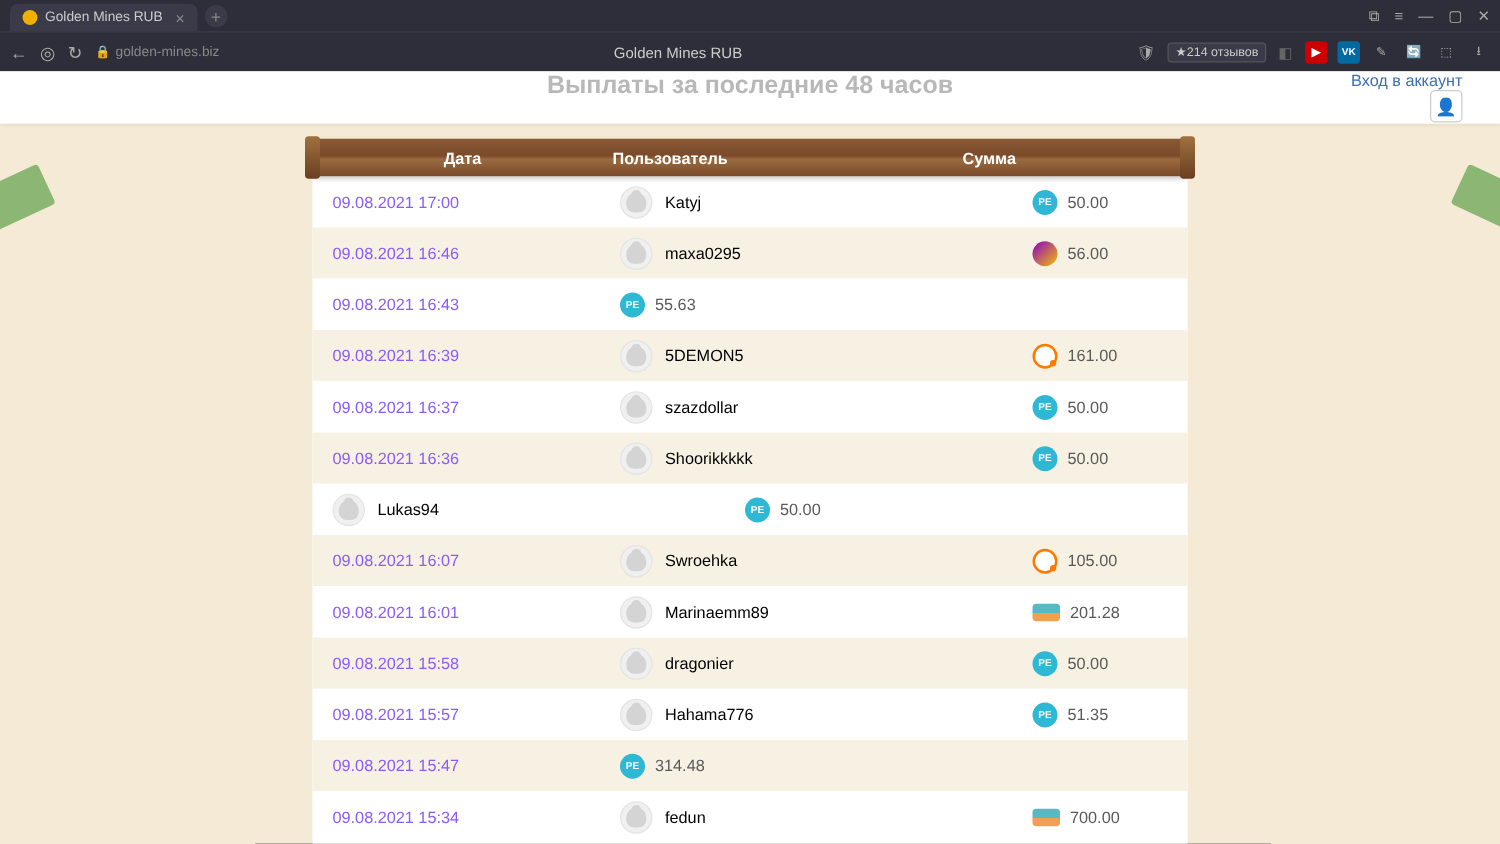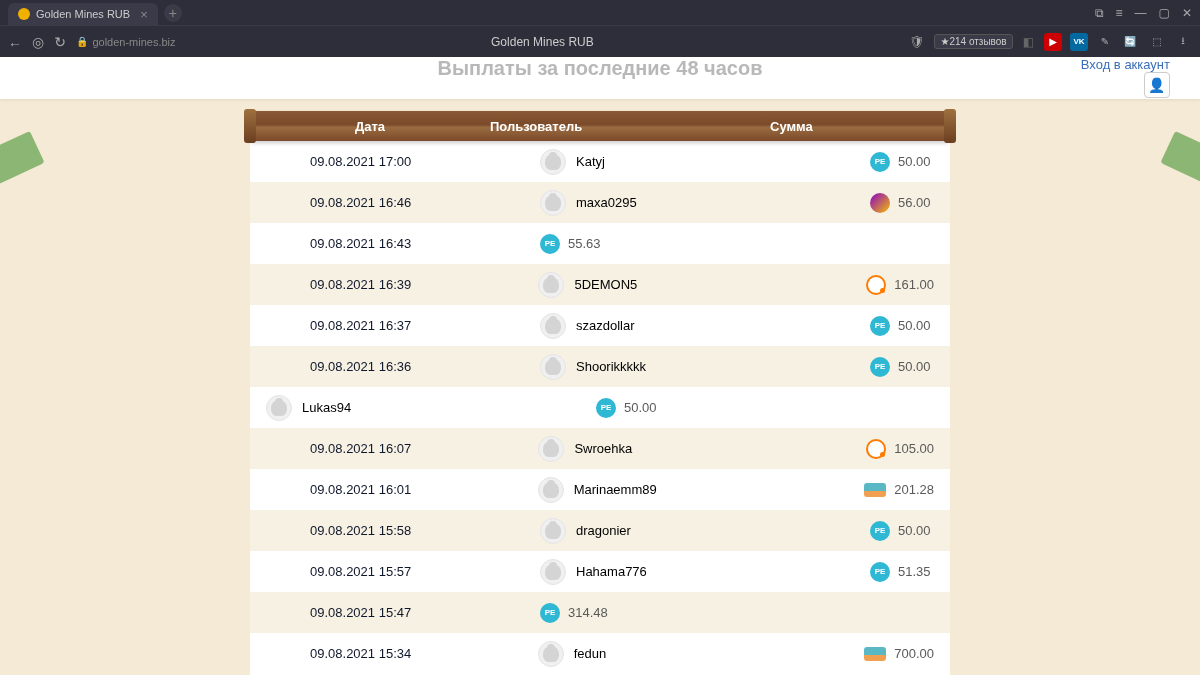--- a/index.html
+++ b/index.html
@@ -44,21 +44,21 @@
 .table-header::before { left: -6px; border-radius: 3px; }
 .table-header::after { right: -6px; border-radius: 3px; }
 .th-date { width: 240px; text-align: center; }
 .th-user { width: 280px; }
 .th-sum { flex: 1; text-align: left; }
 
 .rows-container { background: #fff; height: 555px; overflow: hidden; }
 .row { height: 41px; display: flex; align-items: center; padding: 0 16px; }
 .row:nth-child(even) { background: #f7f1e3; }
 .row:nth-child(odd) { background: #fff; }
-.cell-date { width: 230px; color: #0f172a; font-size: 13px; margin-left: 44px; }
+.cell-date { width: 230px; color: #8b5cf6; font-size: 13px; }
 .cell-user { width: 330px; display: flex; align-items: center; gap: 10px; color: #000000; font-size: 13px; }
 .avatar { width: 26px; height: 26px; border-radius: 50%; background: #f0f0f0; border: 1px solid #e4e4e4; display: flex; align-items: center; justify-content: center; overflow: hidden; }
 .avatar-sil { width: 16px; height: 16px; background: #d4d4d4; border-radius: 50% 50% 40% 40%; position: relative; }
 .avatar-sil::before { content: ''; position: absolute; width: 8px; height: 8px; background: #d4d4d4; border-radius: 50%; top: -2px; left: 4px; }
 .avatar-person { width: 26px; height: 26px; background: linear-gradient(180deg, #e8d5b8 40%, #3a5a8a 40%); border-radius: 50%; }
 .cell-sum { flex: 1; display: flex; align-items: center; gap: 8px; color: #5a5a5a; font-size: 13px; }
 .pay-icon { width: 20px; height: 20px; border-radius: 50%; display: flex; align-items: center; justify-content: center; font-size: 8px; font-weight: bold; color: #fff; }
 .pay-pe { background: #2eb8d4; }
 .pay-yoo { background: linear-gradient(135deg, #8a00c8, #f5c000); }
 .pay-qiwi { background: #fff; border: 2px solid #ff7a00; position: relative; }

